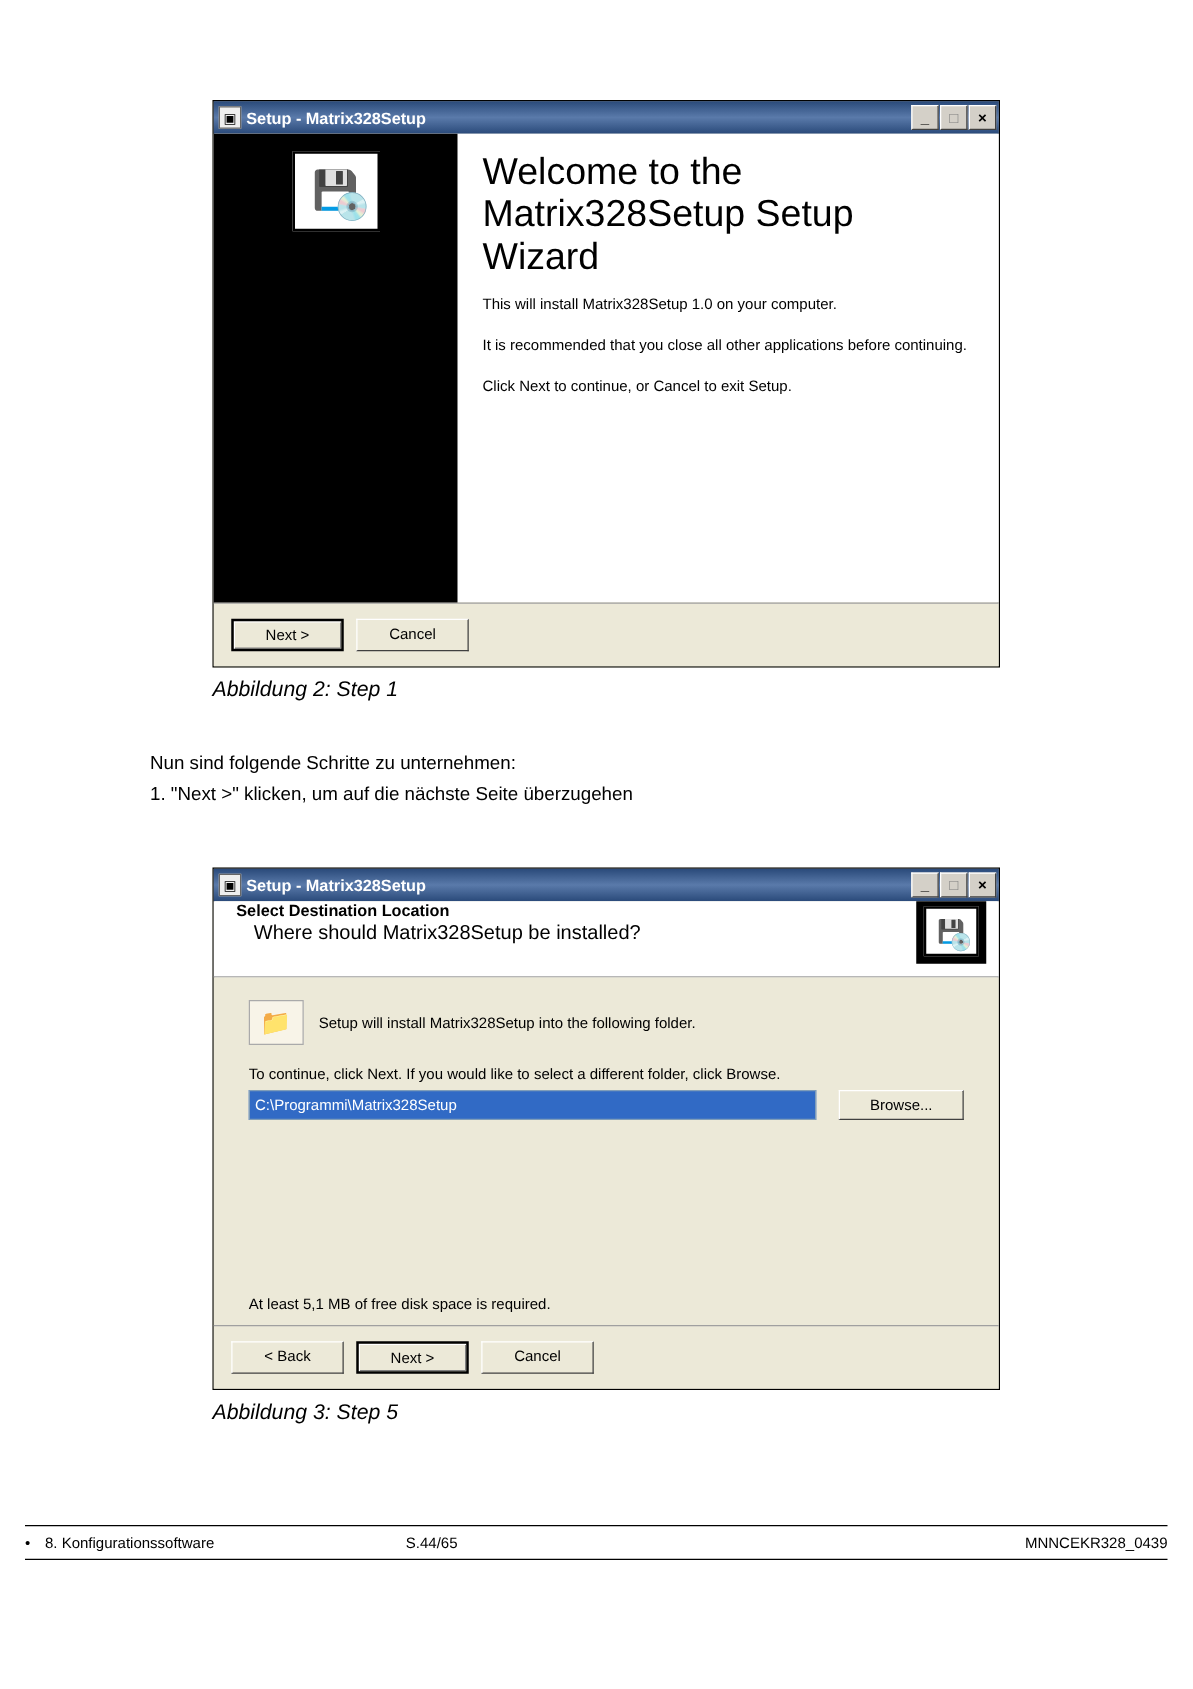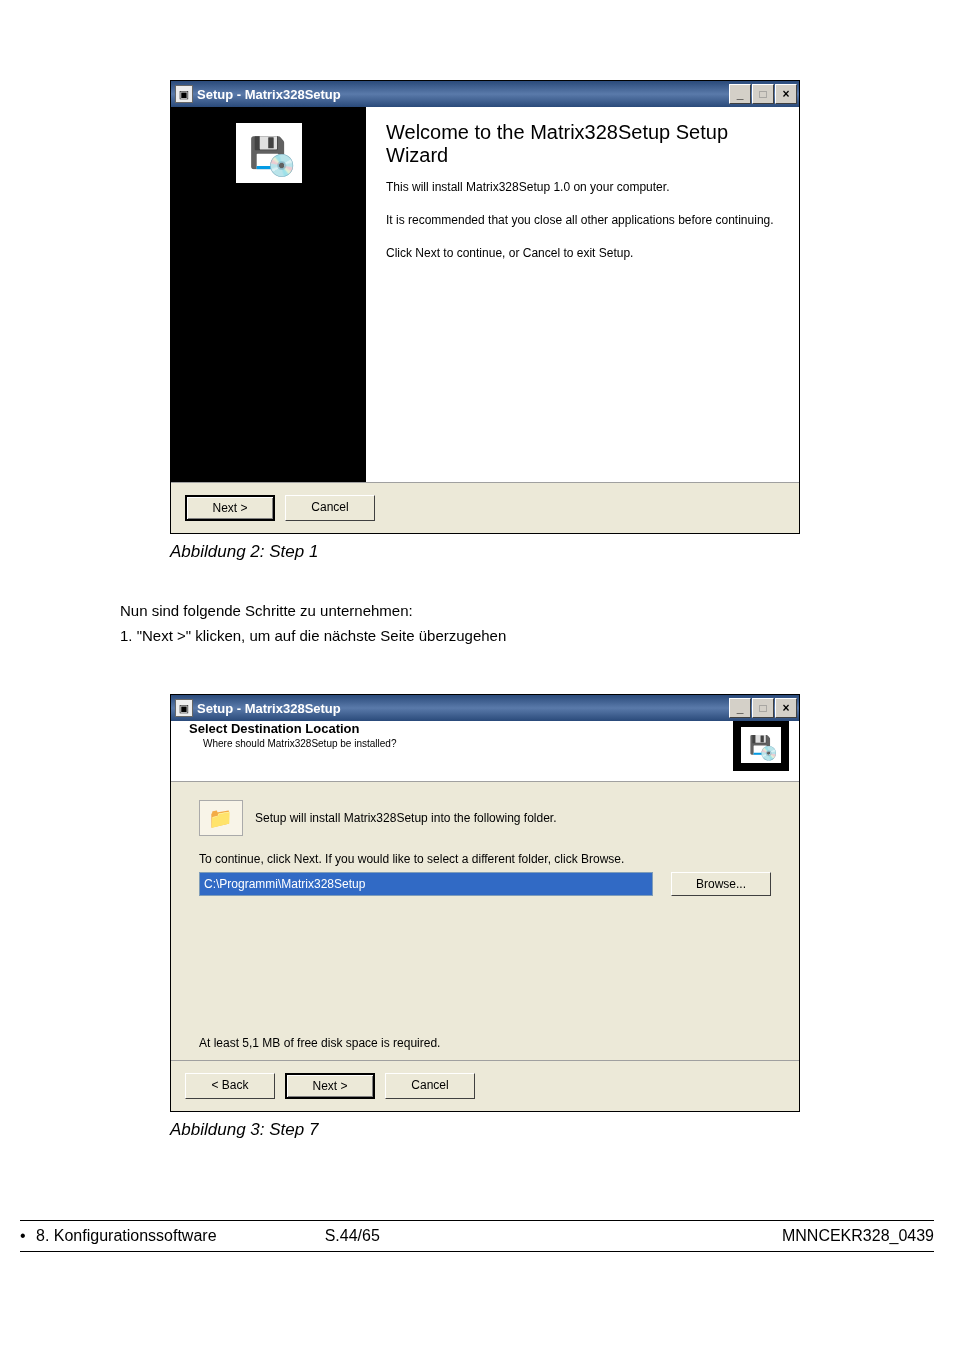--- a/index.html
+++ b/index.html
@@ -101,21 +101,21 @@
     position: absolute;
     bottom: 4px; right: 6px;
     font-size: 22px;
   }
   .wiz1-main {
     flex: 1;
     padding: 14px 18px 10px 20px;
     font-family: Tahoma, Arial, sans-serif;
   }
   .wiz1-h {
-    font-size: 20px;
+    font-size: 30px;
     font-weight: normal;
     margin: 0 0 12px 0;
   }
   .wiz1-p {
     font-size: 12px;
     margin: 0 0 16px 0;
     line-height: 1.4;
   }
   .button-row {
     border-top: 1px solid #a0a0a0;
@@ -148,21 +148,21 @@
     border-bottom: 1px solid #a0a0a0;
   }
   .wiz2-head-text { flex: 1; }
   .wiz2-title {
     font-size: 13px;
     font-weight: bold;
     margin: 0;
     font-family: Tahoma, Arial, sans-serif;
   }
   .wiz2-sub {
-    font-size: 10px;
+    font-size: 16px;
     margin: 2px 0 0 14px;
     font-family: Tahoma, Arial, sans-serif;
   }
   .wiz2-head .mini-banner {
     width: 56px; height: 50px;
     background: #000;
     display:flex; justify-content:center;
     padding-top: 4px;
   }
   .mini-banner .banner-icon {
@@ -204,21 +204,21 @@
     background: #316ac5 !important;
     color: #fff !important;
   }
   .wiz2-blank { height: 140px; }
   
   .footer {
     border-top: 1px solid #000;
     border-bottom: 1px solid #000;
     margin: 80px 20px 0 20px;
     padding: 6px 0;
-    font-size: 16px;
+    font-size: 12px;
     display: flex;
   }
   .footer > div { flex: 1; }
   .footer .c { text-align: left; }
   .footer .r { text-align: right; }
   .footer .bullet { display:inline-block; width:16px; }
 </style>
 </head>
 <body>
 
@@ -296,21 +296,21 @@
         <div class="wiz2-blank"></div>
         <div>At least 5,1 MB of free disk space is required.</div>
       </div>
       <div class="button-row">
         <div class="btn">&lt; Back</div>
         <div class="btn default">Next &gt;</div>
         <div class="btn">Cancel</div>
       </div>
     </div>
   </div>
-  <div class="caption">Abbildung 3: Step 7</div>
+  <div class="caption">Abbildung 3: Step 5</div>
 
 </div>
 
 <div class="footer">
   <div><span class="bullet">•</span><span>8. Konfigurationssoftware</span></div>
   <div class="c">S.44/65</div>
   <div class="r">MNNCEKR328_0439</div>
 </div>
 
 </body></html>

